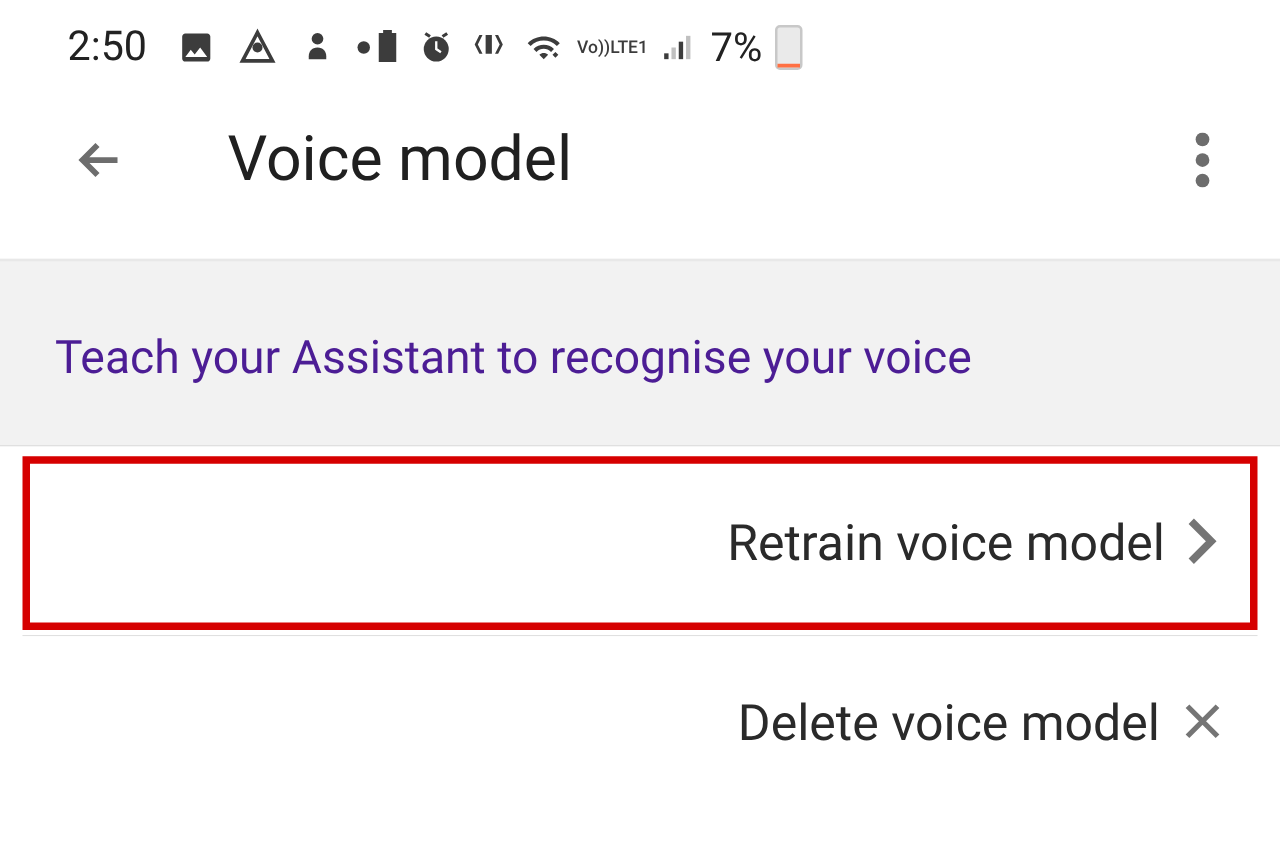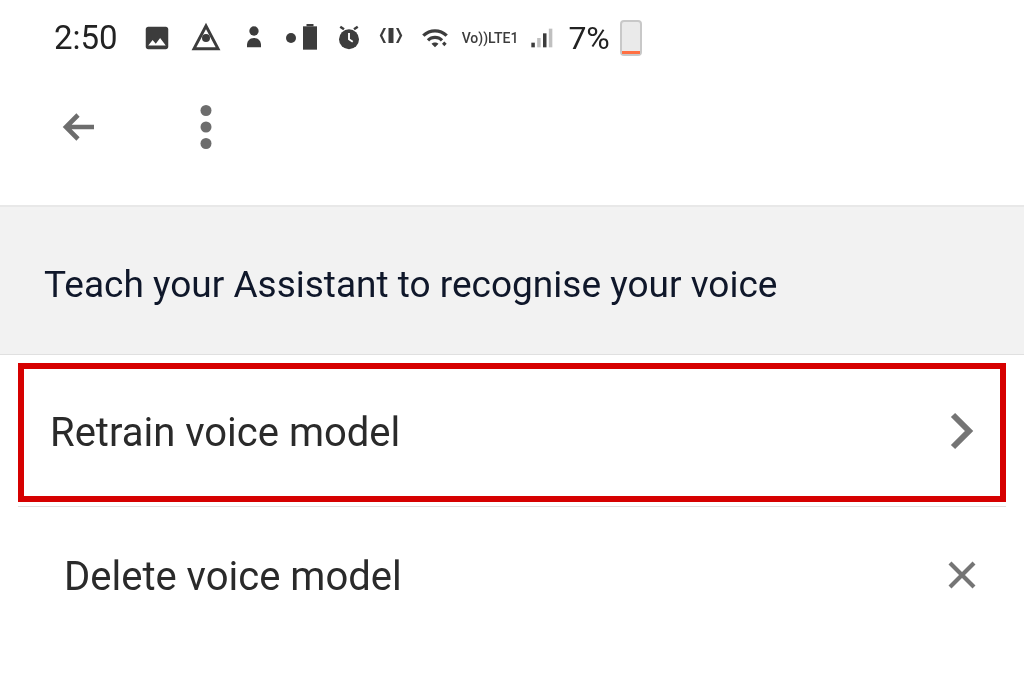--- a/index.html
+++ b/index.html
@@ -108,26 +108,26 @@
     }
     .section-header {
       background: #f2f2f2;
       padding: 56px 44px 48px 44px;
       border-top: 2px solid #e8e8e8;
       border-bottom: 1px solid #e0e0e0;
     }
     .section-title {
       font-size: 37px;
       font-weight: 400;
-      color: #0f172a;
+      color: #4c1d95;
     }
     .list-item {
       display: flex;
       align-items: center;
-      justify-content: space-between;
+      justify-content: flex-end;
       padding: 46px 44px;
       background: #ffffff;
       gap: 16px;
     }
     .list-item-highlighted {
       border: 6px solid #d60000;
       margin: 8px 18px 4px 18px;
       padding: 40px 26px;
     }
     .list-item-text {
@@ -216,20 +216,21 @@
     </div>
   </div>
 </div>
 
 <div class="app-bar">
   <div class="back-button">
     <svg width="48" height="48" viewBox="0 0 24 24" fill="none" stroke="#6d6d6d" stroke-width="2.3">
       <path d="M19 12H5M11 18l-6-6 6-6"></path>
     </svg>
   </div>
+  <h1 class="app-title">Voice model</h1>
   <div class="more-button">
     <svg width="12" height="44" viewBox="0 0 6 24" fill="#6d6d6d">
       <circle cx="3" cy="3" r="3"></circle>
         <circle cx="3" cy="12" r="3"></circle>
         <circle cx="3" cy="21" r="3"></circle>
     </svg>
   </div>
 </div>
 
 <div class="section-header">

